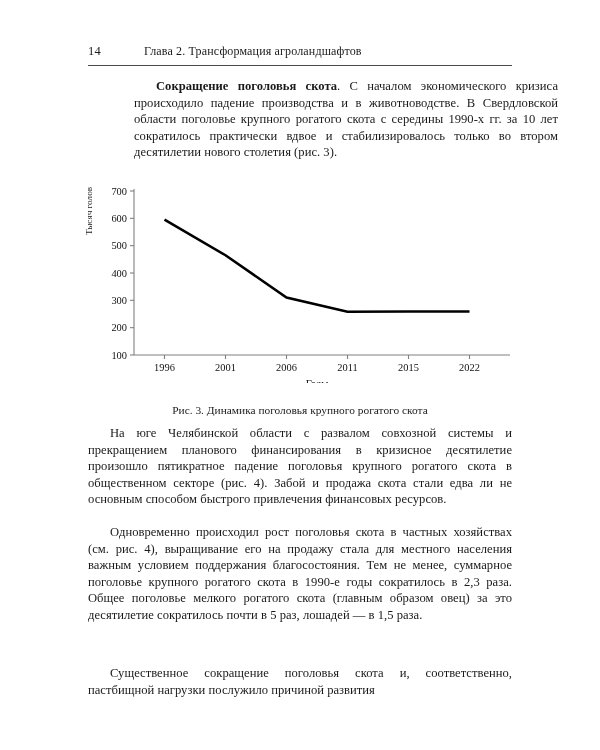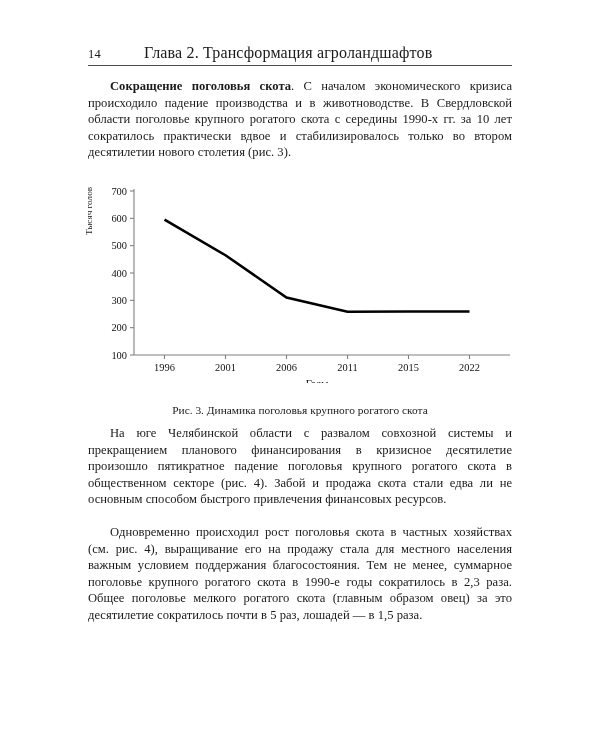--- a/index.html
+++ b/index.html
@@ -35,21 +35,21 @@
     display: flex;
     align-items: baseline;
   }
   .folio {
     font-size: 12.5px;
     letter-spacing: 0.2px;
     width: 56px;
     flex: none;
   }
   .chapter-title {
-    font-size: 16px;
+    font-size: 12px;
     letter-spacing: 0.15px;
     white-space: nowrap;
   }
   .head-rule {
     position: absolute;
     left: 88px;
     top: 65px;
     width: 424px;
     height: 1.3px;
     background: #4a4a4a;
@@ -59,21 +59,21 @@
   .textblock {
     position: absolute;
     left: 88px;
     width: 424px;
     font-size: 12.6px;
     line-height: 16.55px;
     text-align: justify;
     text-justify: inter-word;
     letter-spacing: 0.02px;
   }
-  #para-1 { top: 78px; }
+  #para-1 { top: 78px; margin-left: 46px; }
   #para-2 { top: 425px; }
   #para-3 { top: 524px; }
   #para-4 { top: 665px; }
 
   .textblock p {
     margin: 0;
     text-indent: 22px;
   }
   .lead-bold { font-weight: bold; }
 
@@ -181,14 +181,17 @@
   </div>
 
   <div class="textblock" id="para-2">
     <p>На юге Челябинской области с развалом совхозной системы и прекращением планового финансирования в кризисное десятилетие произошло пятикратное падение поголовья крупного рогатого скота в общественном секторе (рис. 4). Забой и продажа скота стали едва ли не основным способом быстрого привлечения финансовых ресурсов.</p>
   </div>
 
   <div class="textblock" id="para-3">
     <p>Одновременно происходил рост поголовья скота в частных хозяйствах (см. рис. 4),  выращивание его на продажу стала для местного населения важным условием поддержания благосостояния. Тем не менее, суммарное поголовье крупного рогатого скота в 1990-е годы сократилось в 2,3 раза. Общее поголовье мелкого рогатого скота (главным образом овец) за это десятилетие сократилось почти в 5 раз, лошадей — в 1,5 раза.</p>
   </div>
 
+  <div class="textblock" id="para-4">
+    <p>Существенное сокращение поголовья скота и, соответственно, пастбищной нагрузки послужило причиной развития</p>
+  </div>
 
 </div>
 
 </body></html>

